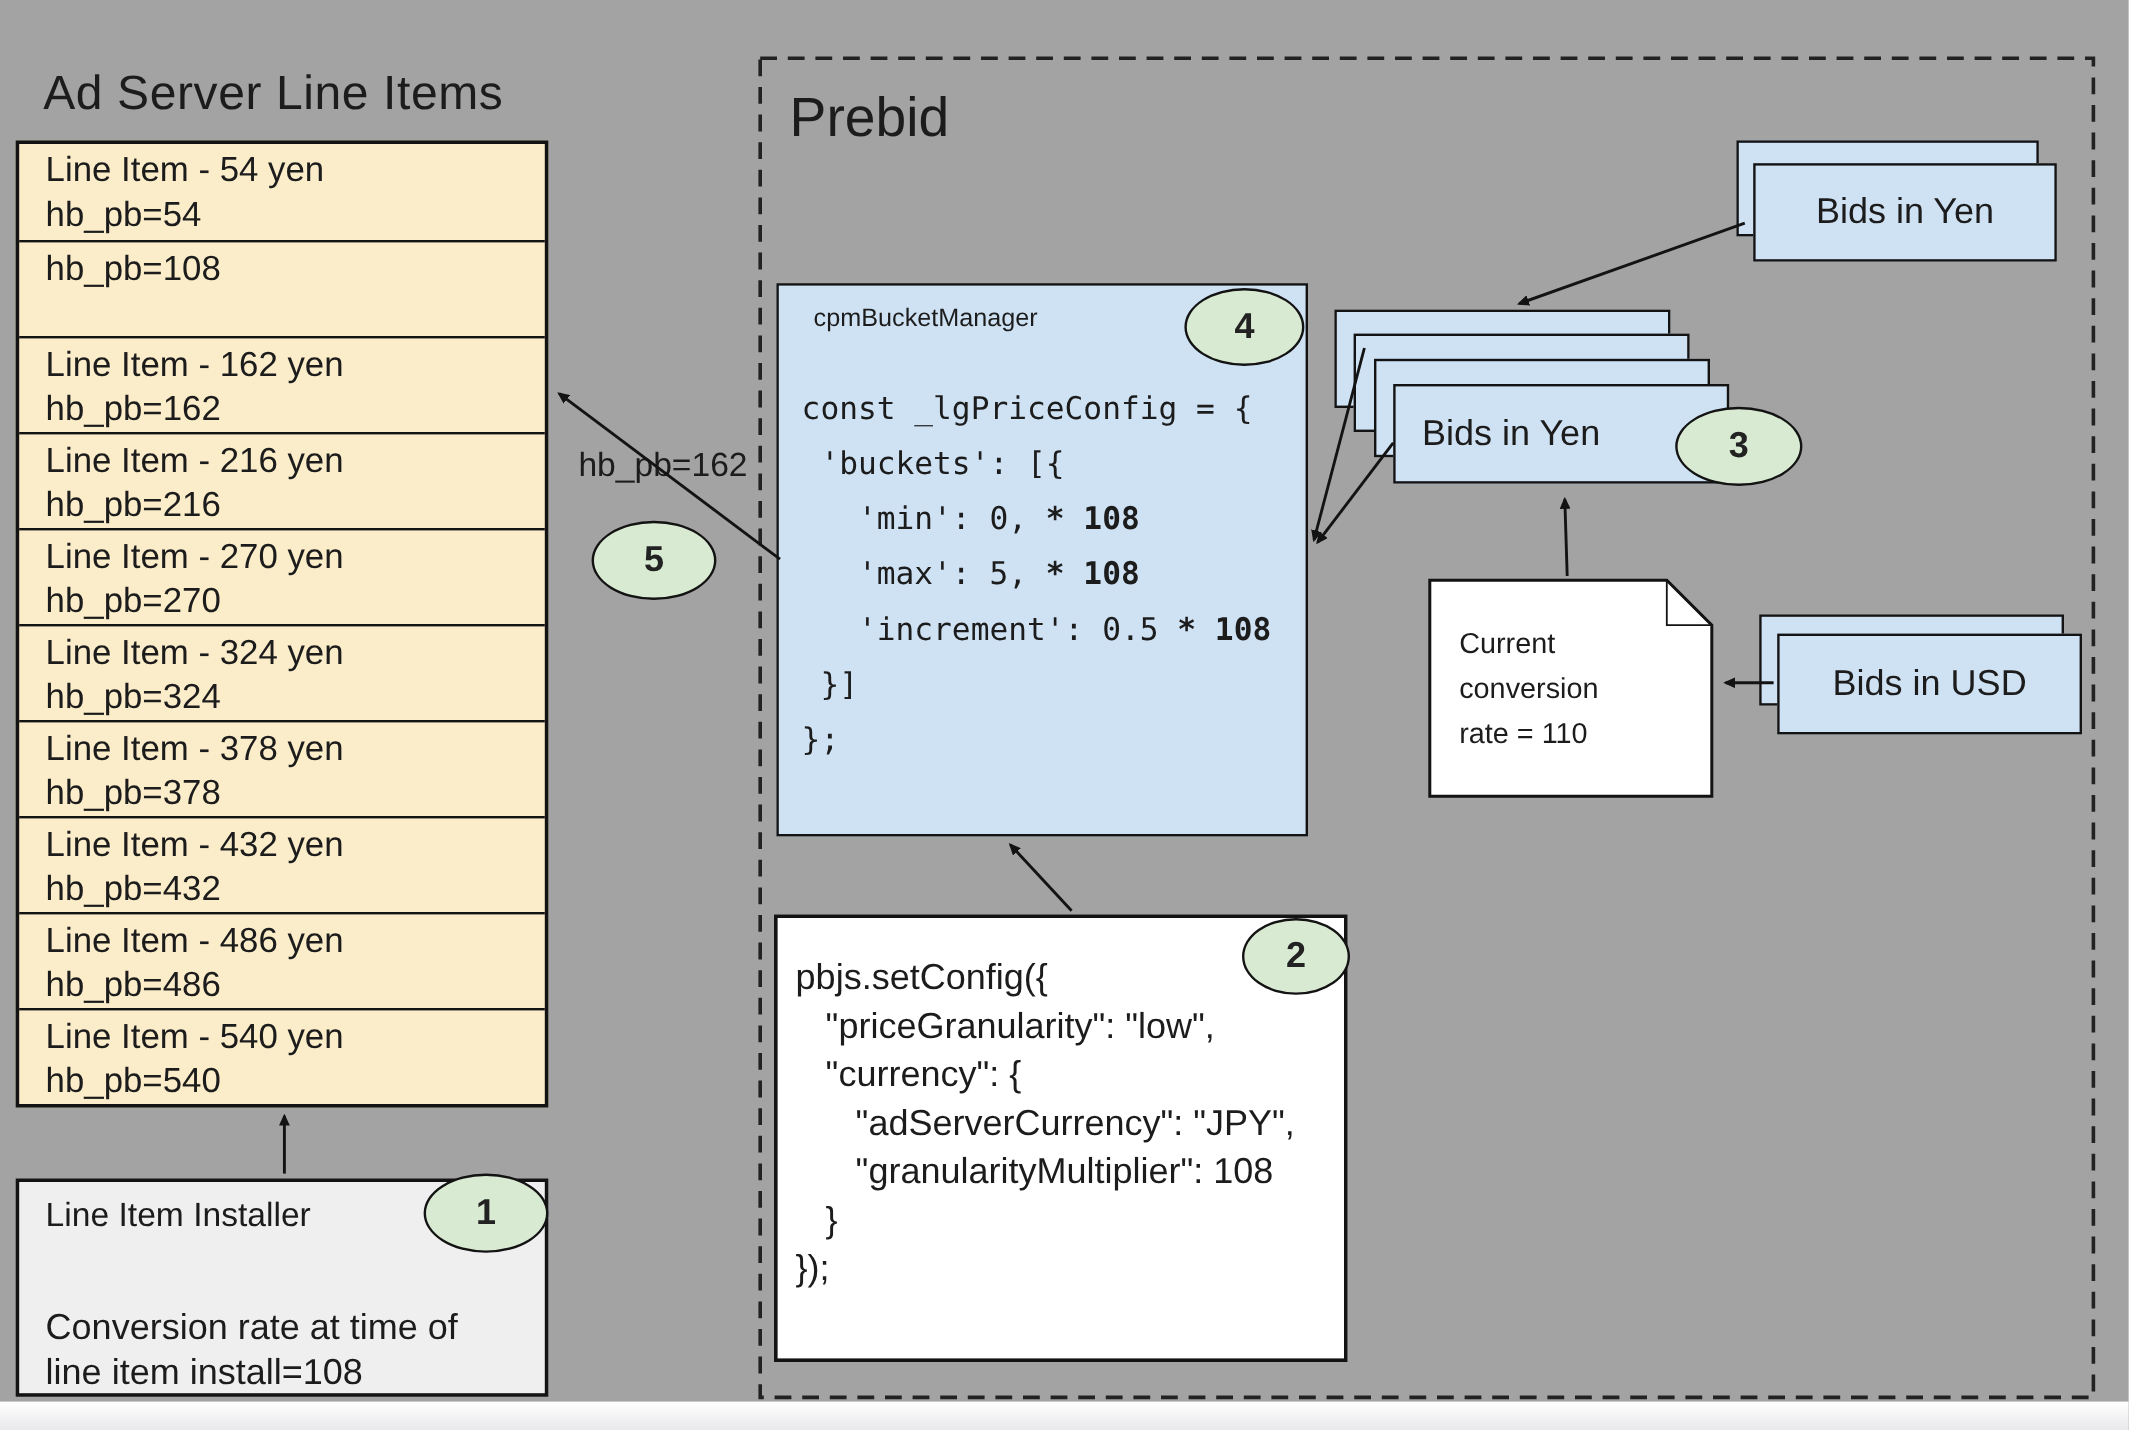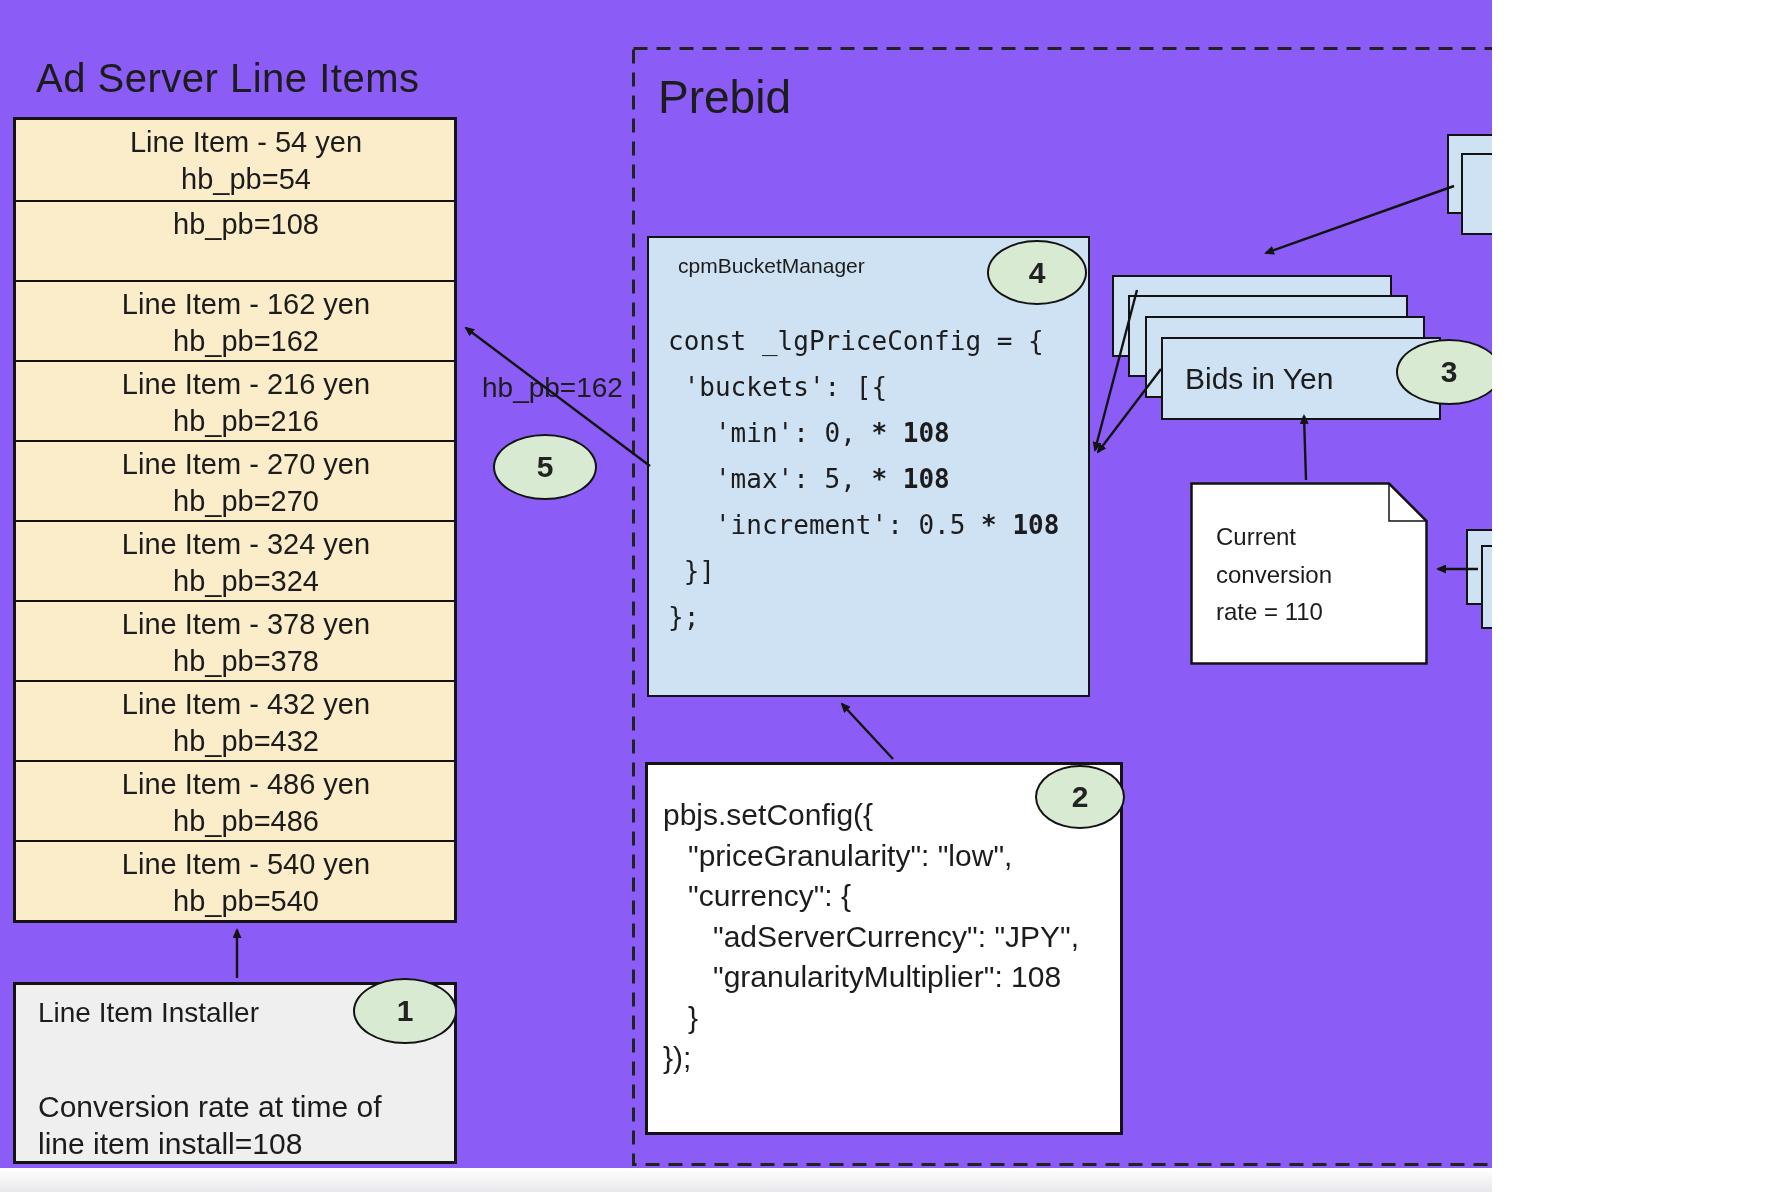--- a/index.html
+++ b/index.html
@@ -1,28 +1,28 @@
 <!DOCTYPE html>
 <html><head>
 <meta charset="utf-8">
 <style>
   html,body{margin:0;padding:0;background:#ffffff;}
   .stage{
-    position:relative;width:1492px;height:1192px;background:#8b5cf6;overflow:hidden;
+    position:relative;width:1774px;height:1192px;background:#a3a3a3;overflow:hidden;
     font-family:"Liberation Sans", sans-serif;color:#1c1c1c;
   }
   .abs{position:absolute;box-sizing:border-box;}
   svg.layer{position:absolute;left:0;top:0;width:1774px;height:1192px;pointer-events:none;}
 
   
   .main-title{left:36px;top:56px;font-size:40px;letter-spacing:0.5px;}
   .li-table{left:13px;top:117px;width:444px;border:3px solid #131313;background:#FBEDC9;}
   .li-row{height:80px;box-sizing:border-box;border-top:2px solid #131313;padding:4px 0 0 22px;}
   .li-row:first-child{border-top:none;}
-  .li-row p{margin:0;font-size:29px;line-height:37px;white-space:nowrap;text-align:center;}
+  .li-row p{margin:0;font-size:29px;line-height:37px;white-space:nowrap;}
 
   .installer{left:13px;top:982px;width:444px;height:182px;background:#EFEFEF;border:3px solid #131313;}
   .installer-title{left:38px;top:997px;font-size:28px;}
   .installer-note{left:38px;top:1088px;font-size:30px;line-height:37px;}
 
   
   .prebid-title{left:658px;top:70px;font-size:46px;}
 
   
   .bucket-box{left:647px;top:236px;width:443px;height:461px;background:#CFE2F3;border:2px solid #131313;}
@@ -42,21 +42,21 @@
   .badge-5{left:493px;top:434px;width:104px;height:66px;}
 
   
   .hbpb-label{left:482px;top:372px;font-size:28px;}
 
   
   .setconfig-box{left:645px;top:762px;width:478px;height:373px;background:#ffffff;border:3px solid #131313;}
   .setconfig-code{left:663px;top:795px;font-size:30px;line-height:40.5px;}
 
   
-  .card{background:#CFE2F3;border:2px solid #131313;margin-top:17px;}
+  .card{background:#CFE2F3;border:2px solid #131313;}
   .card-label{font-size:30px;white-space:nowrap;}
   .yen-top-back{left:1447px;top:117px;width:252px;height:80px;}
   .yen-top-front{left:1461px;top:136px;width:253px;height:82px;display:flex;align-items:center;justify-content:center;}
   .yen-s1{left:1112px;top:258px;width:280px;height:82px;}
   .yen-s2{left:1128px;top:278px;width:280px;height:82px;}
   .yen-s3{left:1145px;top:299px;width:280px;height:82px;}
   .yen-s4{left:1161px;top:320px;width:280px;height:83px;display:flex;align-items:center;padding-left:22px;}
   .usd-back{left:1466px;top:512px;width:254px;height:76px;}
   .usd-front{left:1481px;top:528px;width:254px;height:84px;display:flex;align-items:center;justify-content:center;}
 

